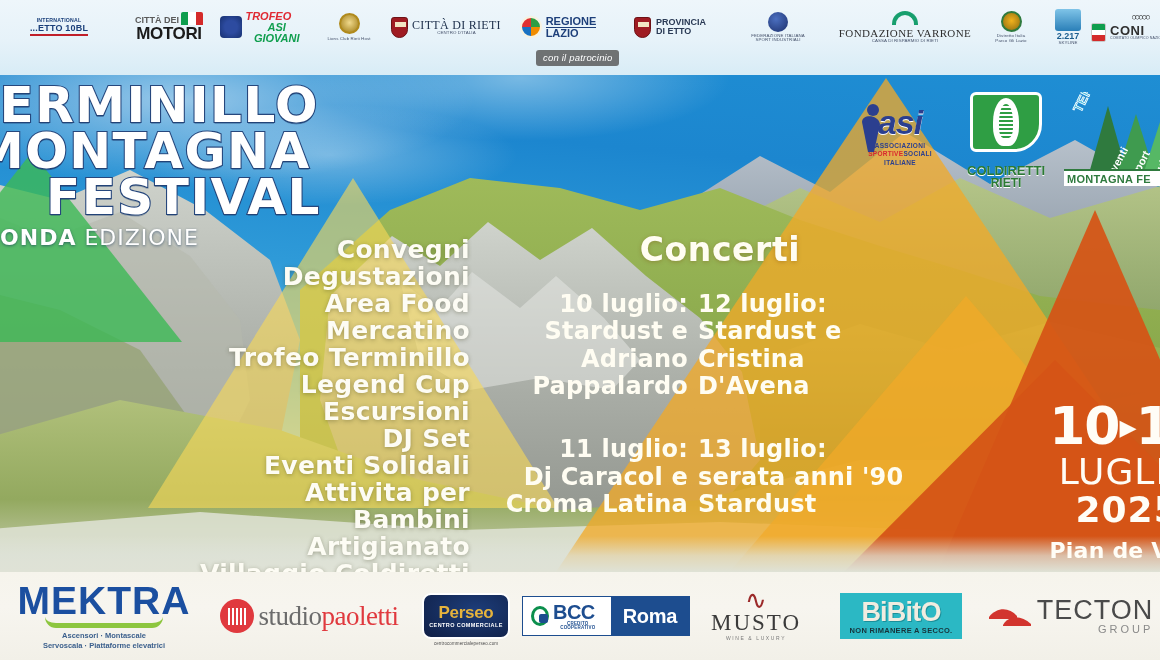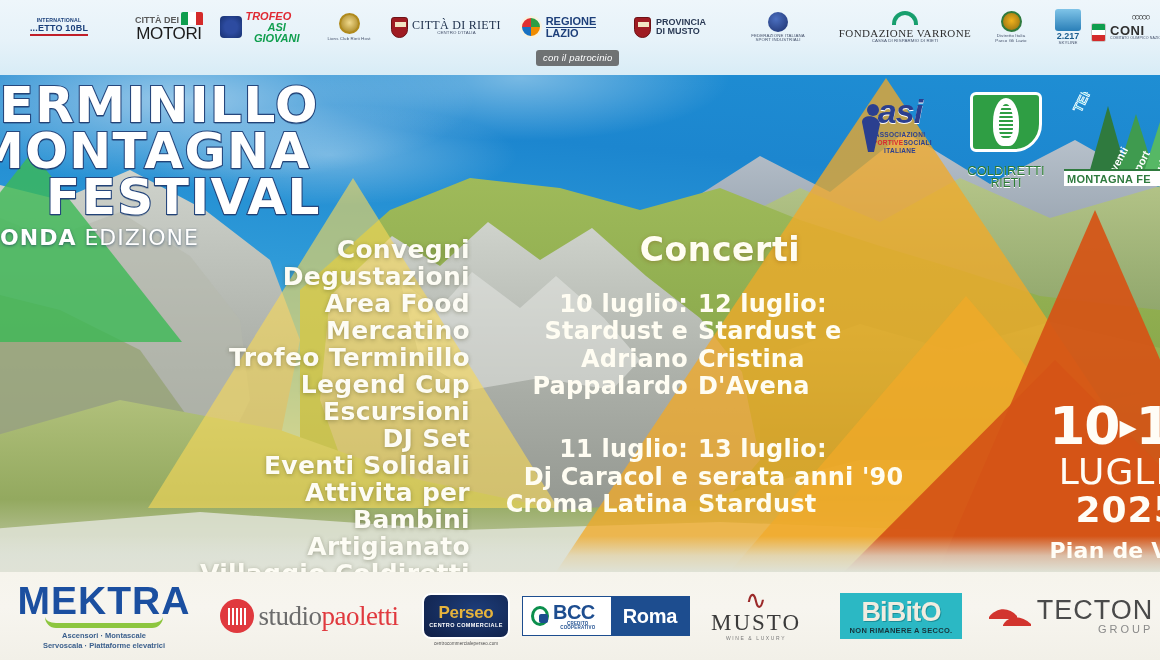--- a/index.html
+++ b/index.html
@@ -51,21 +51,21 @@
   }
   .plogo .ln {
     font-size: 5.2px;
     letter-spacing: .2px;
     color: #1a3f7a;
     font-weight: bold;
     white-space: nowrap;
   }
   .plogo .big {
     font-size: 11px;
-    font-weight: normal;
+    font-weight: bold;
     color: #1b1b1b;
     letter-spacing: -.4px;
     white-space: nowrap;
   }
   .plogo .med {
     font-size: 8px;
     font-weight: bold;
     color: #23314a;
     white-space: nowrap;
   }
@@ -345,21 +345,21 @@
   .badge-row {
     position: absolute;
     right: 0px; top: 32px;
     height: 110px;
     display: flex; align-items: flex-start; gap: 8px;
     z-index: 18;
   }
   .asi-logo {
     width: 96px; height: 86px;
     position: relative;
-    display: flex; flex-direction: column; align-items: center; 
+    display: flex; flex-direction: column; align-items: center; justify-content: center;
   }
   .asi-logo .asi-word {
     font-size: 34px; font-weight: bold; font-style: italic;
     color: #2b3f8f; letter-spacing: -1px;
     text-shadow: 0 1px 0 #fff;
   }
   .asi-logo .asi-sub {
     font-size: 6.5px; font-weight: bold; color: #2b3f8f; letter-spacing: .3px;
     text-align: center; line-height: 1.25;
   }
@@ -388,21 +388,21 @@
   }
   .cd-wheat::after {
     content: "";
     position: absolute; left: 50%; top: 6px; transform: translateX(-50%);
     width: 14px; height: 34px;
     background: repeating-linear-gradient(180deg, #2f9e44 0 2px, #ffffff 2px 4px);
     border-radius: 50% 50% 30% 30%;
   }
   .cd-label {
     margin-top: 12px; text-align: center; line-height: 1.05;
-    font-size: 13px; font-weight: normal; color: #2b7a34;
+    font-size: 13px; font-weight: bold; color: #2b7a34;
     text-shadow: 0 1px 0 #fff;
   }
   .cd-label .small { font-size: 12px; }
   .montagna-badge {
     width: 96px; height: 100px;
     position: relative;
     overflow: hidden;
   }
   .mb-peaks { position: absolute; left: 0; top: 0; }
   .mb-terminillo {
@@ -591,21 +591,21 @@
             <span style="font-size:11px;font-weight:bold;color:#1d3f7a">LAZIO</span>
           </span>
         </div>
       </div>
 
       <div class="plogo" style="width:112px">
         <div style="display:flex;align-items:center;gap:5px">
           <span class="shield"></span>
           <span style="display:flex;flex-direction:column;align-items:flex-start">
             <span class="med" style="font-size:9px;color:#2a3a55">PROVINCIA</span>
-            <span class="med" style="font-size:9px;color:#2a3a55">DI MUSTO</span>
+            <span class="med" style="font-size:9px;color:#2a3a55">DI ETTO</span>
           </span>
         </div>
       </div>
 
       <div class="plogo" style="width:104px">
         <span class="blue-blob"></span>
         <div class="tiny" style="margin-top:2px">FEDERAZIONE ITALIANA</div>
         <div class="tiny">SPORT INDUSTRIALI</div>
       </div>
 

